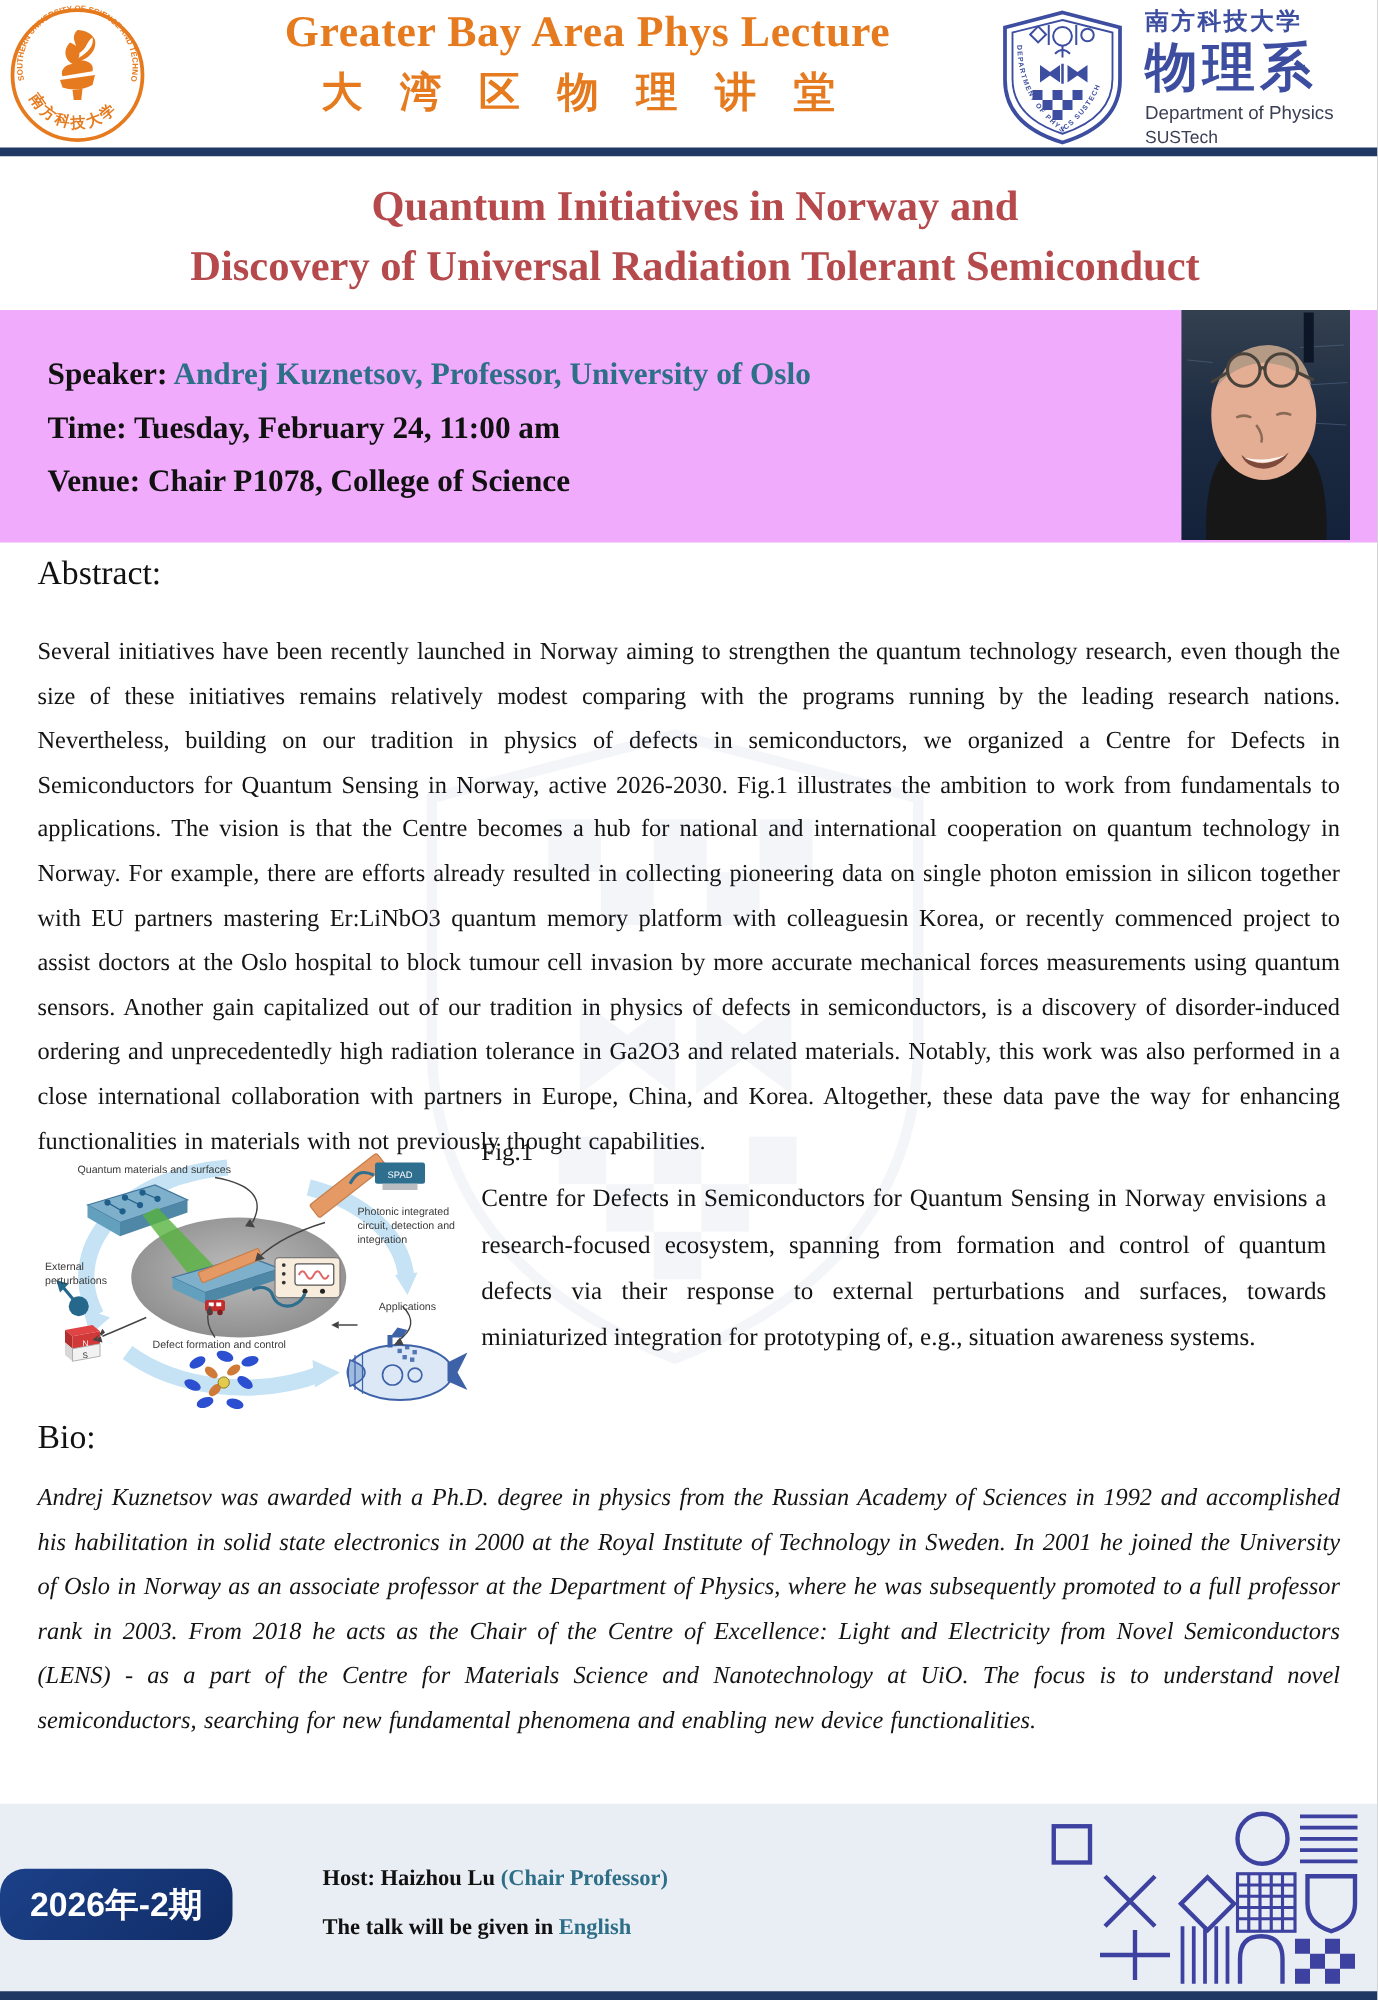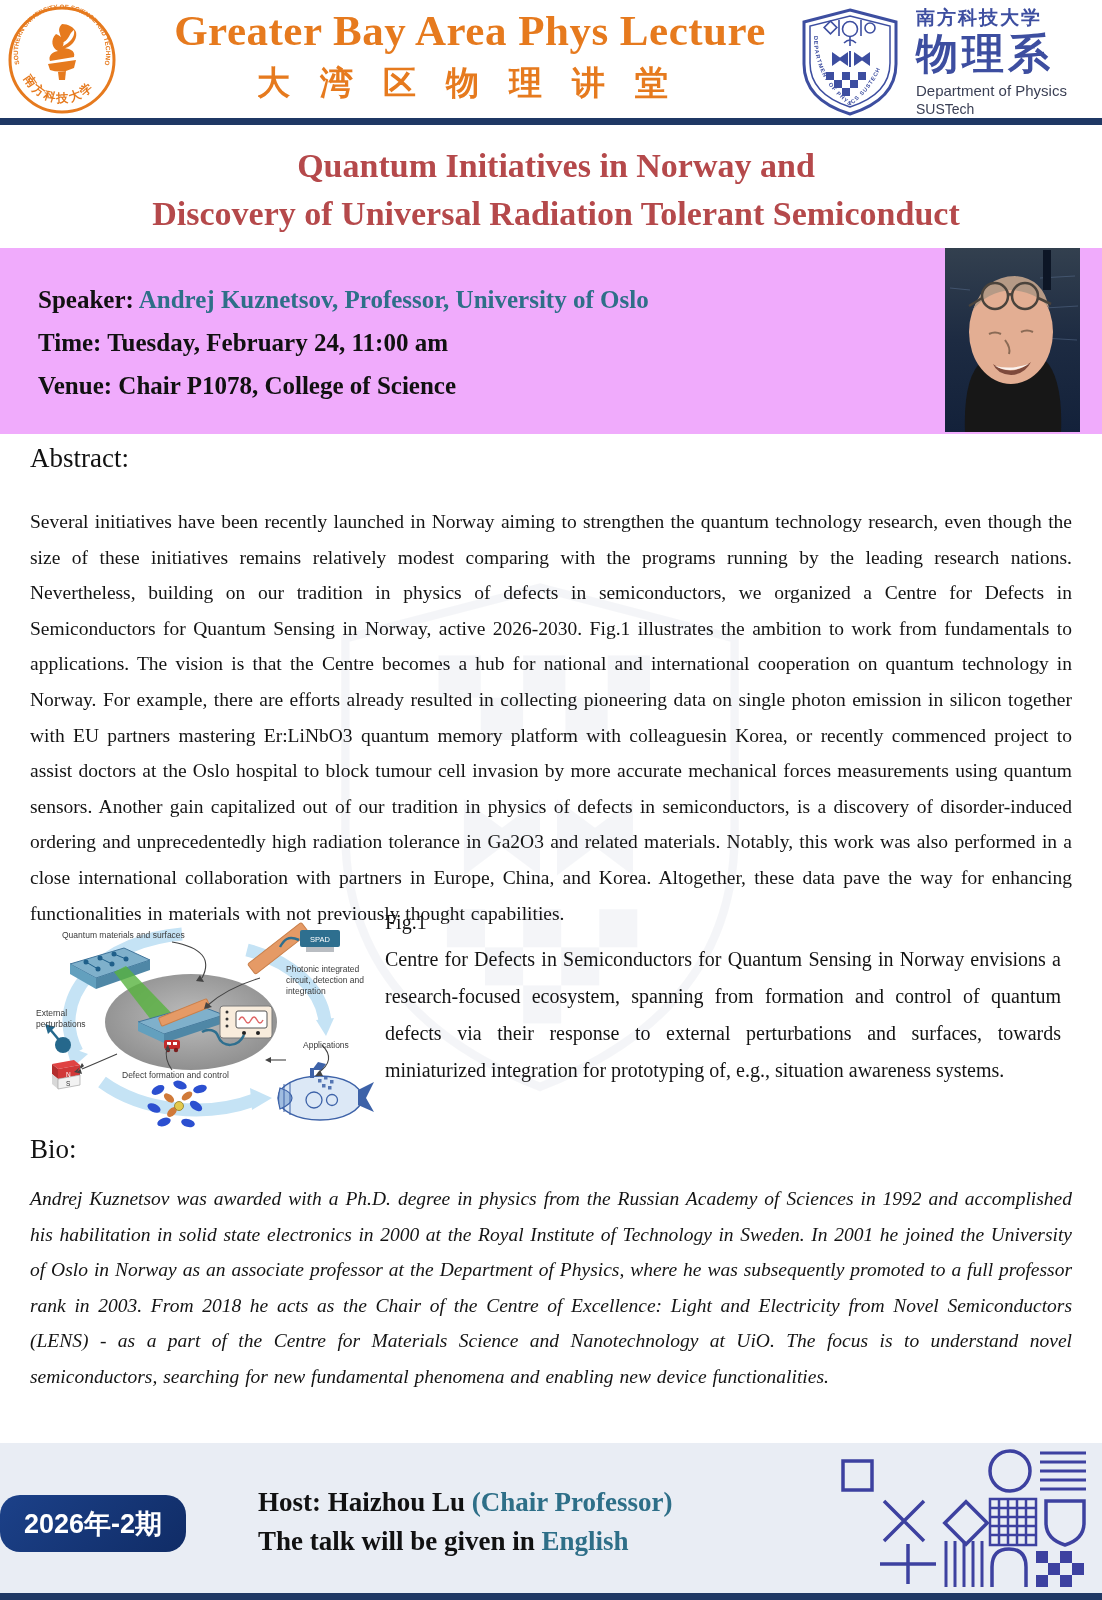--- a/index.html
+++ b/index.html
@@ -3,21 +3,21 @@
 <meta charset="utf-8">
 <style>
   * { margin:0; padding:0; box-sizing:border-box; }
   body { background:#888; font-family:"Liberation Serif", serif; }
   .page{ position:relative; width:1102px; height:1600px; background:#ffffff; margin:0 auto; overflow:hidden; }
 
   
   .header{ position:absolute; left:0; top:0; width:1102px; height:118px; background:#fff; }
   .sustech-logo{ position:absolute; left:6px; top:4px; }
   .header-titles{ position:absolute; left:150px; top:6px; width:640px; text-align:center; }
-  .ht-en{ font-family:"Liberation Serif",serif; font-weight:bold; font-size:43px; color:#E67A1E; letter-spacing:0.5px; }
+  .ht-en{ font-family:"Liberation Serif",serif; font-weight:bold; font-size:35px; color:#E67A1E; letter-spacing:0.5px; }
   .ht-zh{ font-family:"Liberation Serif",serif; font-weight:bold; font-size:33px; color:#E67A1E; letter-spacing:30px; margin-top:6px; text-indent:15px; }
   .shield-logo{ position:absolute; left:798px; top:6px; }
   .dept-block{ position:absolute; left:916px; top:8px; width:190px; line-height:1.1; }
   .db-zh-org{ font-family:"Liberation Sans",sans-serif; font-size:19px; color:#3D4EA0; font-weight:bold; letter-spacing:2px; }
   .db-zh-dept{ font-family:"Liberation Sans",sans-serif; font-size:42px; color:#3D4EA0; font-weight:bold; letter-spacing:4px; margin-top:2px; }
   .db-en-dept{ font-family:"Liberation Sans",sans-serif; font-size:15px; color:#3A3F54; margin-top:6px; }
   .db-en-org{ font-family:"Liberation Sans",sans-serif; font-size:14px; color:#3A3F54; margin-top:2px; }
   .divider{ position:absolute; left:0; top:118px; width:1102px; height:7px; background:#1F3864; }
 
   
@@ -42,21 +42,21 @@
 
   
   .fig-image{ position:absolute; left:22px; top:912px; }
   .fig-caption{ position:absolute; left:385px; top:904px; width:676px; font-size:20px; line-height:37px; color:#141414; }
   .fig-caption .cap-body{ text-align:justify; }
 
   
   .footer{ position:absolute; left:0; top:1443px; width:1102px; height:150px; background:#E9EDF4; }
   .issue-box{ position:absolute; left:0; top:52px; width:186px; height:57px; background:linear-gradient(135deg,#1C4189 0%,#102C66 100%); display:flex; align-items:center; justify-content:center;border-radius:20px; }
   .issue-text{ color:#fff; font-family:"Liberation Sans",sans-serif; font-weight:bold; font-size:27px; }
-  .host-block{ position:absolute; left:258px; top:40px; font-size:27px; font-weight:bold; color:#111; line-height:39px; }
+  .host-block{ position:absolute; left:258px; top:40px; font-size:18px; font-weight:bold; color:#111; line-height:39px; }
   .deco{ position:absolute; right:14px; top:6px; }
   .bottom-bar{ position:absolute; left:0; top:1593px; width:1102px; height:7px; background:#1F3864; }
 
   .fig-label{ font-family:"Liberation Sans",sans-serif; font-size:8.5px; fill:#3A3A3A; }
 </style>
 </head>
 <body>
 
 <div class="page">
 

